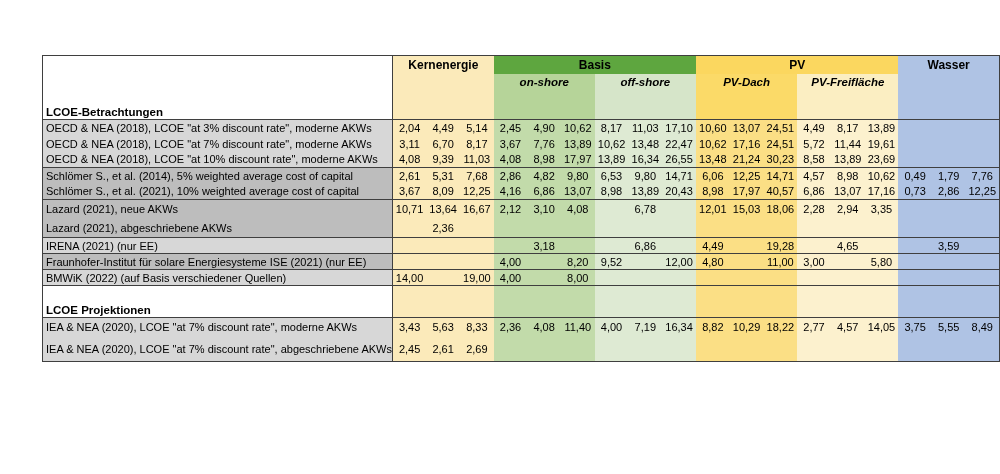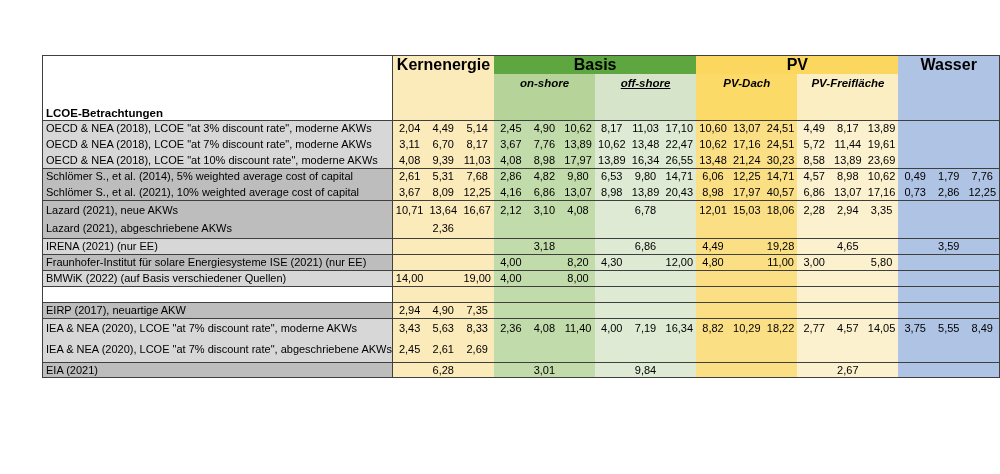--- a/index.html
+++ b/index.html
@@ -21,21 +21,21 @@
     vertical-align:middle;
     text-align:center;
   }
   th.corner, td.labelcell { text-align:left; padding-left:3px; border-right:1.2px solid #3f3f3f; }
 
   
   tr.hrow1 { height:18px; }
   tr.hrow2 { height:17px; }
   tr.hrow3 { height:18px; }
   tr.hsect { height:29px; }
-  th.group { font-weight:bold; font-size:16px; }
+  th.group { font-weight:bold; font-size:12px; }
   th.subgroup { font-weight:bold; font-style:italic; font-size:11.5px;text-align:center; }
   th.measure { font-weight:normal; font-size:11px; }
   td.sectioncell, th.sectioncell {
     vertical-align:bottom; font-weight:bold; font-size:11.5px;
     padding-bottom:1px;
   }
   tr.hsect > * { border-bottom:1.5px solid #3f3f3f; }
 
   
   .c-kern   { background:#FBEABA;margin-left:20px; }
@@ -45,21 +45,21 @@
   .c-frei   { background:#FCF1CE; }
   .c-wasser { background:#AFC3E4; }
 
   
   .g-kern   { background:#FBEABA; }
   .g-wind   { background:#5EA63F; }
   .g-pv     { background:#FBD75F; }
   .g-wasser { background:#AFC3E4; }
   .h-kern   { background:#FBEABA; }
   .h-on     { background:#B6D499; }
-  .h-off    { background:#D6E5C9;text-decoration:underline; }
+  .h-off    { background:#D6E5C9; }
   .h-dach   { background:#FBDA68; }
   .h-frei   { background:#FBEEC2; }
   .h-wasser { background:#AFC3E4; }
 
   
   .shade-light { background:#D7D7D7; }
   .shade-dark  { background:#BDBDBD; }
   .shade-none  { background:#ffffff; }
 
   
@@ -306,21 +306,21 @@
           <td class="c-wasser"></td>
         </tr>
         <tr class="rh-std grp">
           <td class="labelcell shade-dark">Fraunhofer-Institut für solare Energiesysteme ISE (2021) (nur EE)</td>
           <td class="c-kern"></td>
           <td class="c-kern"></td>
           <td class="c-kern"></td>
           <td class="c-on">4,00</td>
           <td class="c-on"></td>
           <td class="c-on">8,20</td>
-          <td class="c-off">4,30</td>
+          <td class="c-off">9,52</td>
           <td class="c-off"></td>
           <td class="c-off">12,00</td>
           <td class="c-dach">4,80</td>
           <td class="c-dach"></td>
           <td class="c-dach">11,00</td>
           <td class="c-frei">3,00</td>
           <td class="c-frei"></td>
           <td class="c-frei">5,80</td>
           <td class="c-wasser"></td>
           <td class="c-wasser"></td>
@@ -361,25 +361,25 @@
           <td class="c-dach"></td>
           <td class="c-dach"></td>
           <td class="c-dach"></td>
           <td class="c-frei"></td>
           <td class="c-frei"></td>
           <td class="c-frei"></td>
           <td class="c-wasser"></td>
           <td class="c-wasser"></td>
           <td class="c-wasser"></td>
         </tr>
-        <tr class="rh-std grp">
-          <td class="labelcell shade-dark">EIRP (2017), neuartige AKW</td>
-          <td class="c-kern">2,94</td>
-          <td class="c-kern">4,90</td>
-          <td class="c-kern">7,35</td>
+        <tr class="rh-std">
+          <td class="labelcell shade-none sectioncell">LCOE Projektionen</td>
+          <td class="c-kern"></td>
+          <td class="c-kern"></td>
+          <td class="c-kern"></td>
           <td class="c-on"></td>
           <td class="c-on"></td>
           <td class="c-on"></td>
           <td class="c-off"></td>
           <td class="c-off"></td>
           <td class="c-off"></td>
           <td class="c-dach"></td>
           <td class="c-dach"></td>
           <td class="c-dach"></td>
           <td class="c-frei"></td>
@@ -424,36 +424,15 @@
           <td class="c-dach"></td>
           <td class="c-dach"></td>
           <td class="c-dach"></td>
           <td class="c-frei"></td>
           <td class="c-frei"></td>
           <td class="c-frei"></td>
           <td class="c-wasser"></td>
           <td class="c-wasser"></td>
           <td class="c-wasser"></td>
         </tr>
-        <tr class="rh-s15 grp">
-          <td class="labelcell shade-dark">EIA (2021)</td>
-          <td class="c-kern"></td>
-          <td class="c-kern">6,28</td>
-          <td class="c-kern"></td>
-          <td class="c-on"></td>
-          <td class="c-on">3,01</td>
-          <td class="c-on"></td>
-          <td class="c-off"></td>
-          <td class="c-off">9,84</td>
-          <td class="c-off"></td>
-          <td class="c-dach"></td>
-          <td class="c-dach"></td>
-          <td class="c-dach"></td>
-          <td class="c-frei"></td>
-          <td class="c-frei">2,67</td>
-          <td class="c-frei"></td>
-          <td class="c-wasser"></td>
-          <td class="c-wasser"></td>
-          <td class="c-wasser"></td>
-        </tr>
       </tbody>
   </table>
 </div>
 
 </body></html>

